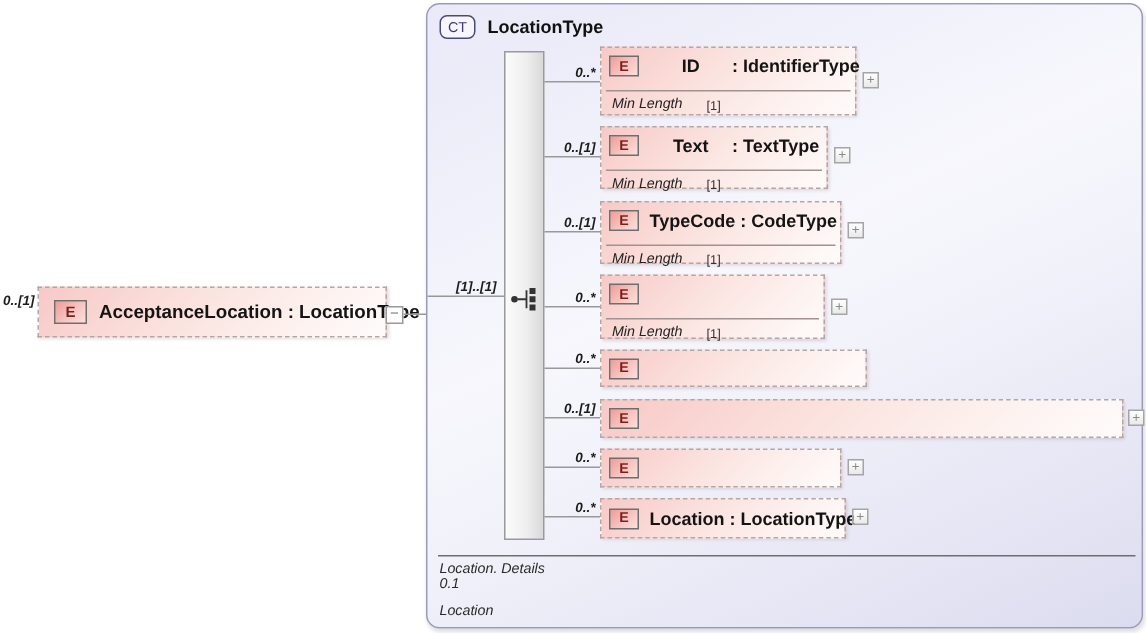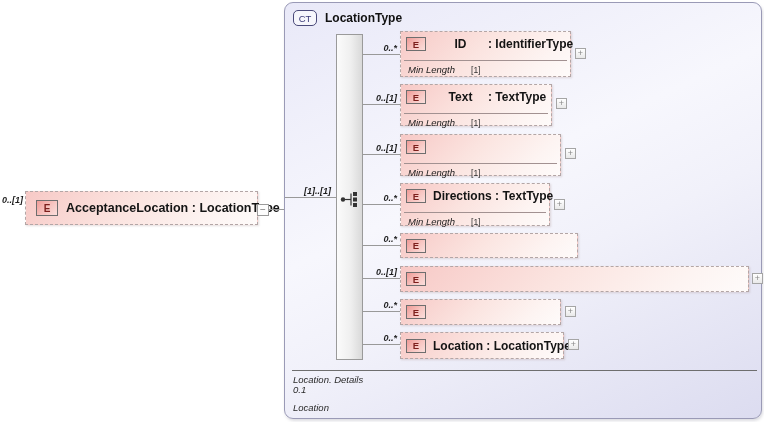--- a/index.html
+++ b/index.html
@@ -158,32 +158,32 @@
       <div class="facet-row">
         <span class="facet-label">Min Length</span>
         <span class="facet-value">[1]</span>
       </div>
     </div>
     <div class="plus-btn" style="left:271px; top:95px;">+</div>
 
     <div class="el-box" style="left:115px; top:131px; width:161px; height:42px;">
       <div class="el-row">
         <span class="e-badge">E</span>
+        <span class="el-text"><span class="el-name">TypeCode</span>&nbsp;<span>:</span>&nbsp;<span>CodeType</span></span>
       </div>
       <div class="facet-row">
         <span class="facet-label">Min Length</span>
         <span class="facet-value">[1]</span>
       </div>
     </div>
     <div class="plus-btn" style="left:280px; top:145px;">+</div>
 
     <div class="el-box" style="left:115px; top:180px; width:150px; height:43px;">
       <div class="el-row">
         <span class="e-badge">E</span>
-        <span class="el-text"><span class="el-name">Directions</span>&nbsp;<span>:</span>&nbsp;<span>TextType</span></span>
       </div>
       <div class="facet-row">
         <span class="facet-label">Min Length</span>
         <span class="facet-value">[1]</span>
       </div>
     </div>
     <div class="plus-btn" style="left:269px; top:196px;">+</div>
 
     <div class="el-box" style="left:115px; top:230px; width:178px; height:25px;">
       <div class="el-row el-row-lg">

